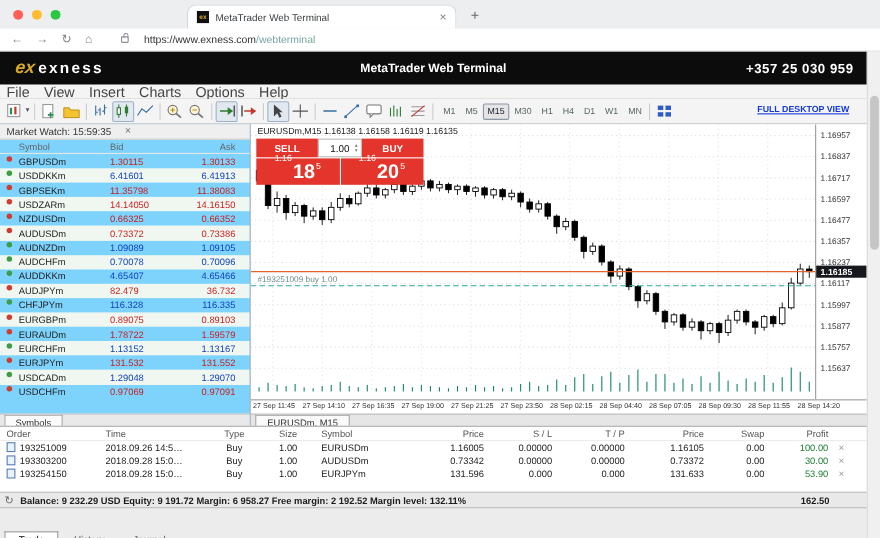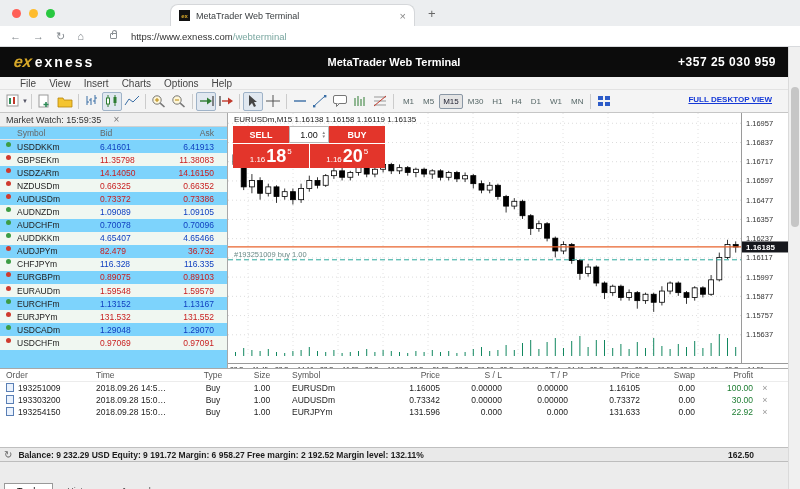--- a/index.html
+++ b/index.html
@@ -27,21 +27,21 @@
   
   .mt-header{position:absolute;left:0;top:47px;width:788px;height:30px;background:#0c0c0c}
   .brand{position:absolute;left:14px;top:6px;display:flex;align-items:baseline;gap:3px}
   .brand-mark{color:#d7a829;font-weight:bold;font-style:italic;font-size:16px;transform:skewX(-8deg)}
   .brand-name{color:#fff;font-weight:bold;font-size:14px;letter-spacing:2px}
   .mt-title{position:absolute;left:0;top:9px;width:788px;text-align:center;color:#fff;font-weight:bold;font-size:11px;pointer-events:none}
   .support{position:absolute;right:128px;top:7px;border:1px solid #b8963e;color:#d8b054;font-size:7.5px;font-weight:bold;letter-spacing:1px;padding:4px 12px;background:transparent}
   .phone{position:absolute;right:12px;top:8px;color:#fff;font-weight:bold;font-size:12px;letter-spacing:.5px}
 
   
-  .menubar{position:absolute;left:0;top:77px;width:788px;height:13px;background:#f4f4f4;display:flex;align-items:center;gap:13px;padding-left:20px;font-size:10px;color:#444;border-bottom:1px solid #e2e2e2}
+  .menubar{position:absolute;left:0;top:77px;width:788px;height:13px;background:#f4f4f4;display:flex;align-items:center;gap:13px;padding-left:6px;font-size:13px;color:#444;border-bottom:1px solid #e2e2e2}
   .toolbar{position:absolute;left:0;top:90px;width:788px;height:23px;background:#f4f4f4;border-bottom:1px solid #c6c6c6;display:flex;align-items:center;padding-left:4px}
   .tbtn{width:20px;height:19px;display:flex;align-items:center;justify-content:center;border:1px solid transparent;border-radius:2px;flex:none}
   .tbtn.sel{background:#e1e8f0;border-color:#9fb3c8}
   .caret{font-size:6px;color:#556;margin-left:-2px}
   .tsep{width:1px;height:15px;background:#ccc;margin:0 3px;flex:none}
   .tfgroup{display:flex;align-items:center;gap:1px;margin-left:2px}
   .tf{font-size:8px;color:#566;padding:2px 3px;border:1px solid transparent;border-radius:2px}
   .tf.sel{border-color:#8a97a5;background:#e4e4e4;color:#223}
   .desktop-link{position:absolute;right:16px;top:5px;font-size:8px;font-weight:bold;color:#1539d6;text-decoration:underline}
 
@@ -68,30 +68,30 @@
   .chart{position:absolute;left:228px;top:113px;width:560px;height:250px;background:#fff}
   .ohlc{position:absolute;left:6px;top:2px;font-size:8px;color:#222;z-index:4}
   .trade{position:absolute;left:5px;top:13px;width:152px;z-index:5}
   .trow1{display:flex;height:17px}
   .sellbtn,.buybtn{width:56px;background:#e3352b;color:#fff;font-weight:bold;font-size:9px;display:flex;align-items:center;justify-content:center}
   .vol{width:40px;background:#fff;border:1px solid #b9b9b9;font-size:9px;display:flex;align-items:center;justify-content:center;position:relative;color:#111}
   .vol .arr{position:absolute;right:2px;font-size:4.5px;color:#888;line-height:3.5px;text-align:center}
   .trow2{display:flex;height:24px;margin-top:1px}
   .pcell{width:75.5px;background:#e3352b;color:#fff;display:flex;align-items:center;justify-content:center;gap:1px}
   .pcell:first-child{margin-right:1px}
-  .p-small{font-size:8px;align-self:flex-end;margin-bottom:4px}
+  .p-small{font-size:8px;align-self:flex-end;margin-bottom:20px}
   .p-big{font-size:18px;font-weight:bold}
   .p-sup{font-size:8px;align-self:flex-start;margin-top:3px}
   .time-axis{position:absolute;left:228px;top:363px;width:560px;height:13px;background:#fff;border-top:1px solid #9a9a9a}
   .tlabel{position:absolute;top:2px;font-size:6.5px;color:#333;white-space:nowrap}
   .chart-tabs{position:absolute;left:228px;top:376px;width:560px;height:14px;background:#e6e6e6;border-top:1px solid #bdbdbd}
   .ctab{display:inline-block;margin:0 0 0 4px;height:13px;background:#fafafa;border:1px solid #a5a5a5;border-bottom:none;font-size:8.5px;padding:1px 10px;color:#333}
 
   
-  .orders{position:absolute;left:0;top:368px;width:788px;height:57px;background:#fff;border-top:1px solid #a8a8a8}
+  .orders{position:absolute;left:0;top:387px;width:788px;height:57px;background:#fff;border-top:1px solid #a8a8a8}
   .orow{display:grid;grid-template-columns:90px 98px 50px 48px 90px 68px 62px 66px 72px 55px 58px 16px;height:12px;align-items:center;font-size:8.5px;color:#222}
   .orow.ohead{height:13px;color:#555;border-bottom:1px solid #ececec}
   .cl{text-align:left;padding-left:6px}.cc{text-align:center}.cr{text-align:right;padding-right:4px}
   .docic{display:inline-block;width:8px;height:9px;background:#eaf2fd;border:1px solid #5a7fb5;vertical-align:-1px;margin-right:4px}
   .profit{color:#1e7d32}
   .rowx{color:#999;font-size:9px;text-align:center}
 
   
   .statusbar{position:absolute;left:0;top:447px;width:788px;height:14px;background:#e9e9e9;border-top:1px solid #bfbfbf;display:flex;align-items:center;font-size:8.5px;font-weight:bold;color:#1c1c1c}
   .refic{color:#666;font-weight:normal;font-size:10px;margin:0 6px 0 4px}
@@ -289,20 +289,25 @@
     <span>Market Watch: 15:59:35</span>
     <span class="mw-x">×</span>
   </div>
   <div class="mw-head">
     <span class="c-sym">Symbol</span>
     <span class="c-bid">Bid</span>
     <span class="c-ask">Ask</span>
   </div>
   <div class="mw-rows" id="mwrows">
       <div class="mw-row">
+        <span class="c-sym"><span class="dot r"></span>GBPUSDm</span>
+        <span class="c-bid down">1.30115</span>
+        <span class="c-ask down">1.30133</span>
+      </div>
+      <div class="mw-row">
         <span class="c-sym"><span class="dot g"></span>USDDKKm</span>
         <span class="c-bid up">6.41601</span>
         <span class="c-ask up">6.41913</span>
       </div>
       <div class="mw-row">
         <span class="c-sym"><span class="dot r"></span>GBPSEKm</span>
         <span class="c-bid down">11.35798</span>
         <span class="c-ask down">11.38083</span>
       </div>
       <div class="mw-row">
@@ -345,21 +350,21 @@
         <span class="c-bid up">116.328</span>
         <span class="c-ask up">116.335</span>
       </div>
       <div class="mw-row">
         <span class="c-sym"><span class="dot r"></span>EURGBPm</span>
         <span class="c-bid down">0.89075</span>
         <span class="c-ask down">0.89103</span>
       </div>
       <div class="mw-row">
         <span class="c-sym"><span class="dot r"></span>EURAUDm</span>
-        <span class="c-bid down">1.59548</span>
+        <span class="c-bid down">1.78722</span>
         <span class="c-ask down">1.59579</span>
       </div>
       <div class="mw-row">
         <span class="c-sym"><span class="dot g"></span>EURCHFm</span>
         <span class="c-bid up">1.13152</span>
         <span class="c-ask up">1.13167</span>
       </div>
       <div class="mw-row">
         <span class="c-sym"><span class="dot r"></span>EURJPYm</span>
         <span class="c-bid down">131.532</span>
@@ -700,21 +705,21 @@
       <span class="cl"><span class="docic"></span>193254150</span>
       <span class="cl">2018.09.28 15:0…</span>
       <span class="cc">Buy</span>
       <span class="cc">1.00</span>
       <span class="cl">EURJPYm</span>
       <span class="cr">131.596</span>
       <span class="cr">0.000</span>
       <span class="cr">0.000</span>
       <span class="cr">131.633</span>
       <span class="cr">0.00</span>
-      <span class="cr profit">22.92</span>
+      <span class="cr profit">53.90</span>
       <span class="rowx">×</span>
     </div>
   </div>
 
 <div class="statusbar">
   <span class="refic">↻</span>
   <span>Balance: 9 232.29 USD   Equity: 9 191.72   Margin: 6 958.27   Free margin: 2 192.52   Margin level: 132.11%</span>
   <span class="status-total">162.50</span>
 </div>
 

